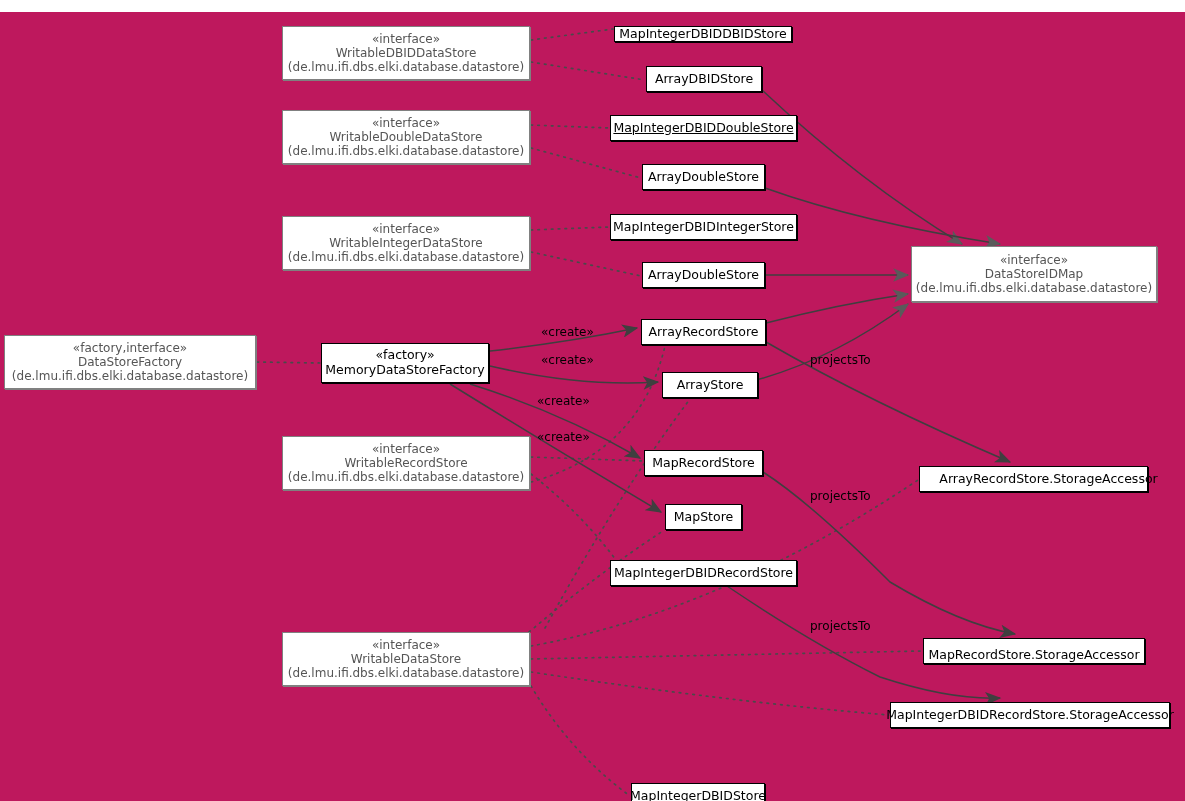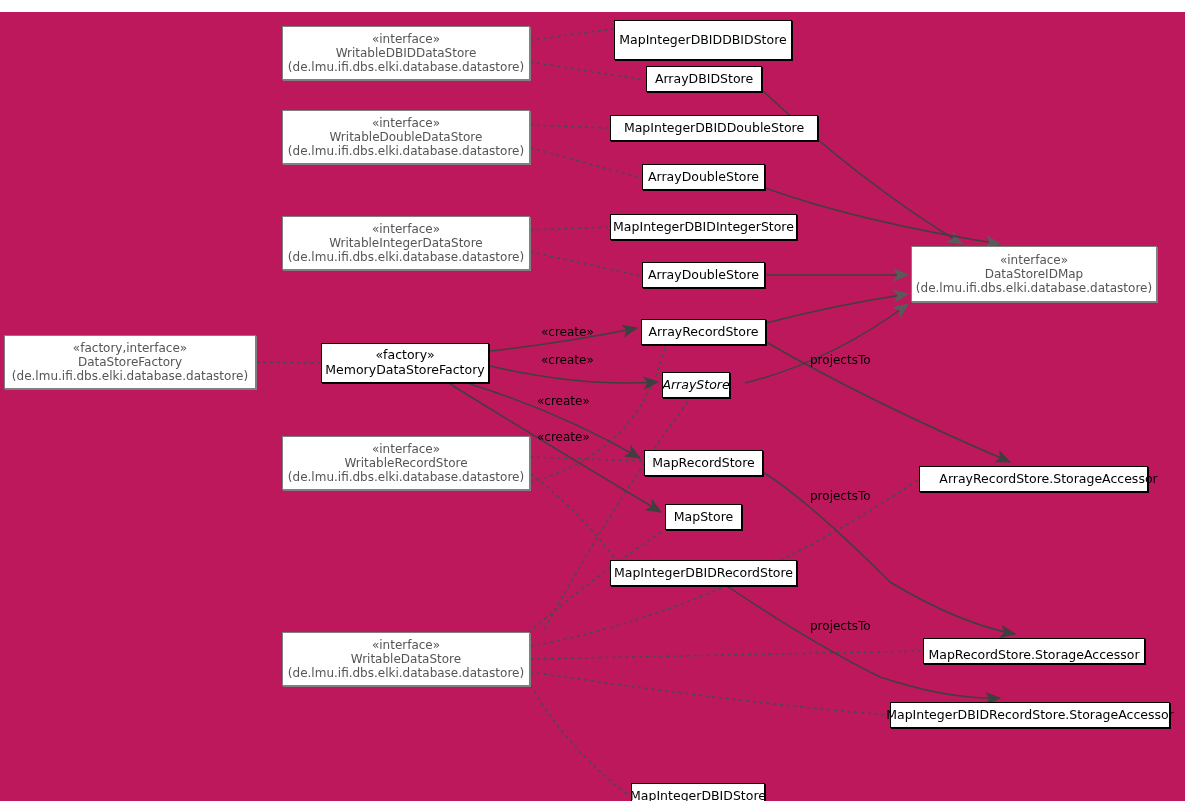--- a/index.html
+++ b/index.html
@@ -165,42 +165,42 @@
       <div class="node iface" style="left: 282px; top: 620px; width: 248px; height: 54px;">
         <span class="l1">«interface»</span>
         <span class="l2">WritableDataStore</span>
         <span class="l3">(de.lmu.ifi.dbs.elki.database.datastore)</span>
       </div>
       <div class="node iface" style="left: 911px; top: 234px; width: 246px; height: 56px;">
         <span class="l1">«interface»</span>
         <span class="l2">DataStoreIDMap</span>
         <span class="l3">(de.lmu.ifi.dbs.elki.database.datastore)</span>
       </div>
-      <div class="node cls" style="left: 614px; top: 8px; width: 178px; height: 40px;">
+      <div class="node cls" style="left: 614px; top: 14px; width: 178px; height: 16px;">
         <span class="l2">MapIntegerDBIDDBIDStore</span>
       </div>
       <div class="node cls" style="left: 646px; top: 54px; width: 116px; height: 26px;">
         <span class="l2">ArrayDBIDStore</span>
       </div>
-      <div class="node cls" style="left: 610px; top: 103px; width: 208px; height: 26px;">
+      <div class="node cls" style="left: 610px; top: 103px; width: 187px; height: 26px; text-decoration: underline;">
         <span class="l2">MapIntegerDBIDDoubleStore</span>
       </div>
       <div class="node cls" style="left: 642px; top: 152px; width: 123px; height: 26px;">
         <span class="l2">ArrayDoubleStore</span>
       </div>
       <div class="node cls" style="left: 610px; top: 202px; width: 187px; height: 26px;">
         <span class="l2">MapIntegerDBIDIntegerStore</span>
       </div>
       <div class="node cls" style="left: 642px; top: 250px; width: 123px; height: 26px;">
         <span class="l2">ArrayDoubleStore</span>
       </div>
       <div class="node cls" style="left: 641px; top: 307px; width: 125px; height: 26px;">
         <span class="l2">ArrayRecordStore</span>
       </div>
-      <div class="node cls" style="left: 662px; top: 360px; width: 68px; height: 26px; font-style: italic;">
+      <div class="node cls" style="left: 662px; top: 360px; width: 96px; height: 26px;">
         <span class="l2">ArrayStore</span>
       </div>
       <div class="node cls" style="left: 644px; top: 438px; width: 119px; height: 26px; align-items: center;">
         <span class="l2">MapRecordStore</span>
       </div>
       <div class="node cls" style="left: 665px; top: 492px; width: 77px; height: 26px;">
         <span class="l2">MapStore</span>
       </div>
       <div class="node cls" style="left: 610px; top: 548px; width: 187px; height: 26px;">
         <span class="l2">MapIntegerDBIDRecordStore</span>

